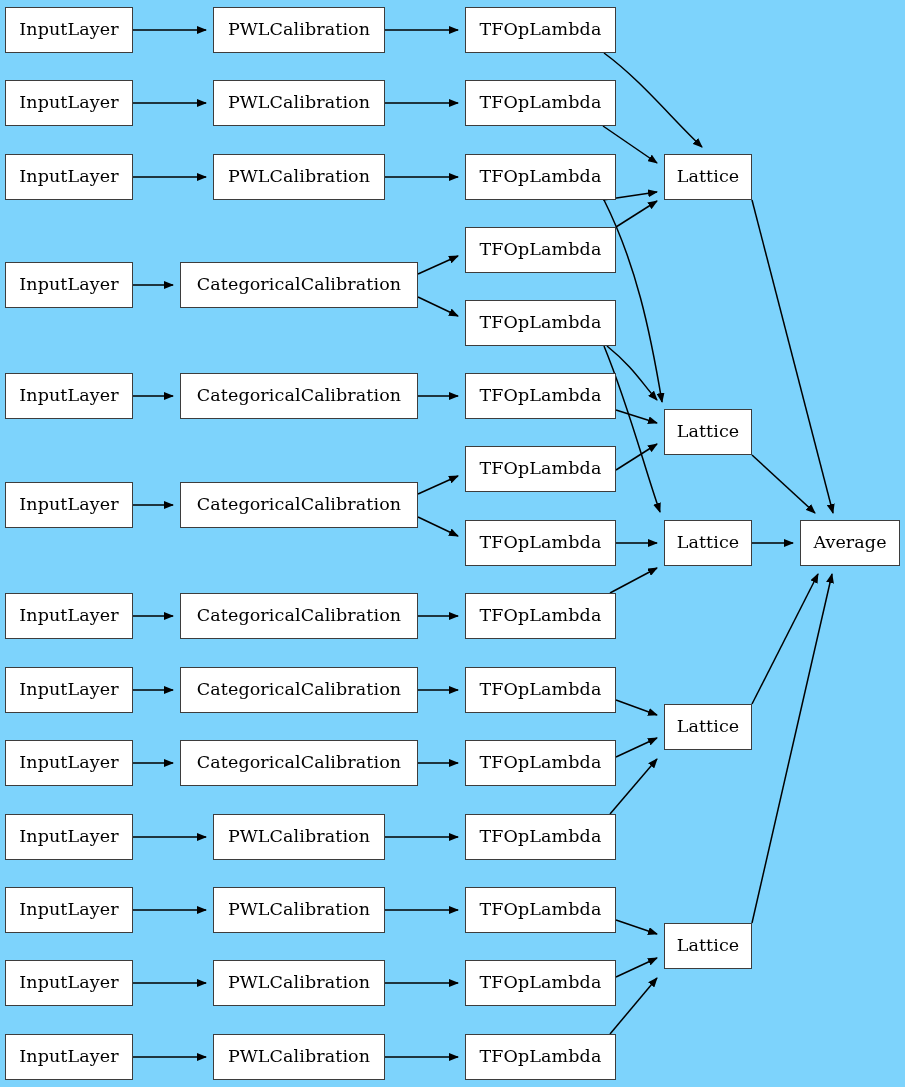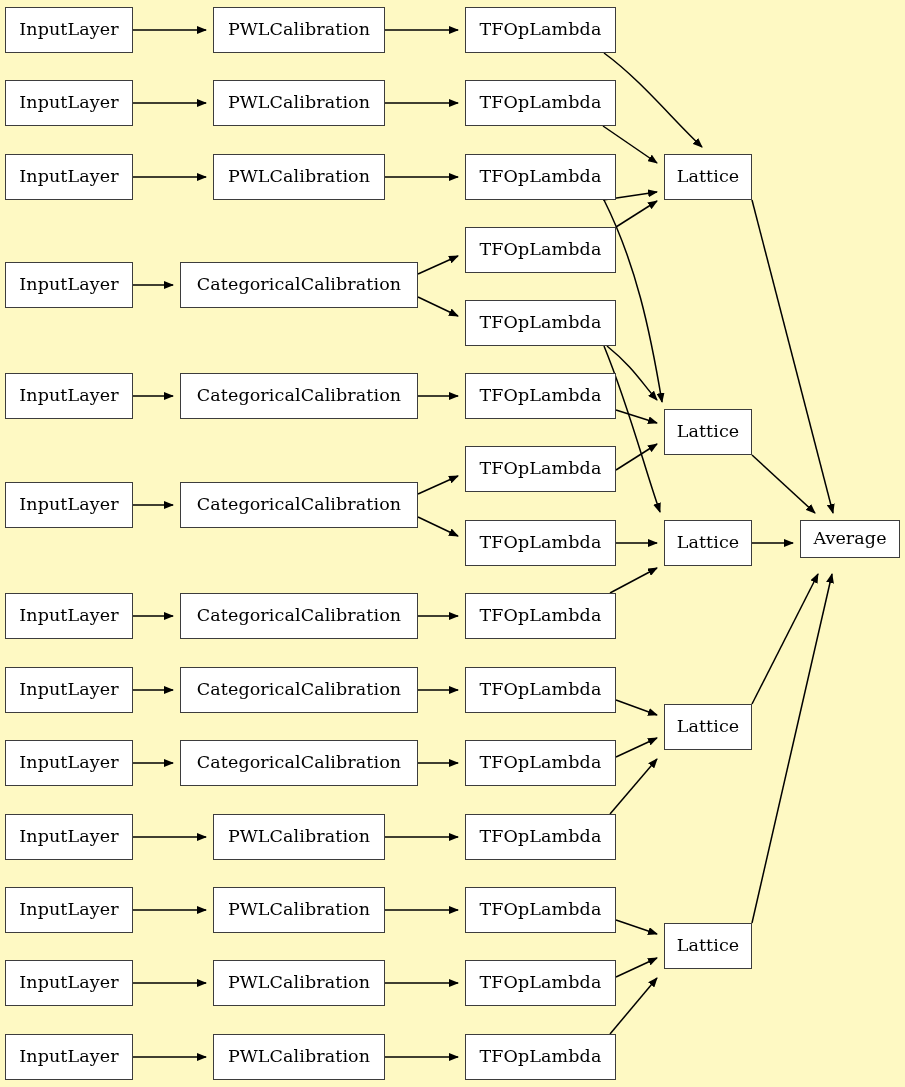--- a/index.html
+++ b/index.html
@@ -4,21 +4,21 @@
 <style>
   html, body {
     margin: 0;
     padding: 0;
     background: #ffffff;
   }
   #graph-canvas {
     position: relative;
     width: 905px;
     height: 1087px;
-    background: #fef9c3;
+    background: #7dd3fc;
     font-family: "DejaVu Serif", "Liberation Serif", serif;
     overflow: hidden;
   }
   #edge-layer {
     position: absolute;
     left: 0;
     top: 0;
     width: 905px;
     height: 1087px;
     pointer-events: none;
@@ -141,15 +141,15 @@
       <div class="gnode" style="left: 465px; top: 740px; width: 151px; height: 46px;">TFOpLambda</div>
       <div class="gnode" style="left: 465px; top: 814px; width: 151px; height: 46px;">TFOpLambda</div>
       <div class="gnode" style="left: 465px; top: 887px; width: 151px; height: 46px;">TFOpLambda</div>
       <div class="gnode" style="left: 465px; top: 960px; width: 151px; height: 46px;">TFOpLambda</div>
       <div class="gnode" style="left: 465px; top: 1034px; width: 151px; height: 46px;">TFOpLambda</div>
       <div class="gnode" style="left: 664px; top: 154px; width: 88px; height: 46px;">Lattice</div>
       <div class="gnode" style="left: 664px; top: 409px; width: 88px; height: 46px;">Lattice</div>
       <div class="gnode" style="left: 664px; top: 520px; width: 88px; height: 46px;">Lattice</div>
       <div class="gnode" style="left: 664px; top: 704px; width: 88px; height: 46px;">Lattice</div>
       <div class="gnode" style="left: 664px; top: 923px; width: 88px; height: 46px;">Lattice</div>
-      <div class="gnode" style="left: 800px; top: 520px; width: 100px; height: 38px;">Average</div>
+      <div class="gnode" style="left: 800px; top: 520px; width: 100px; height: 46px;">Average</div>
     </div>
 </div>
 
 </body></html>

